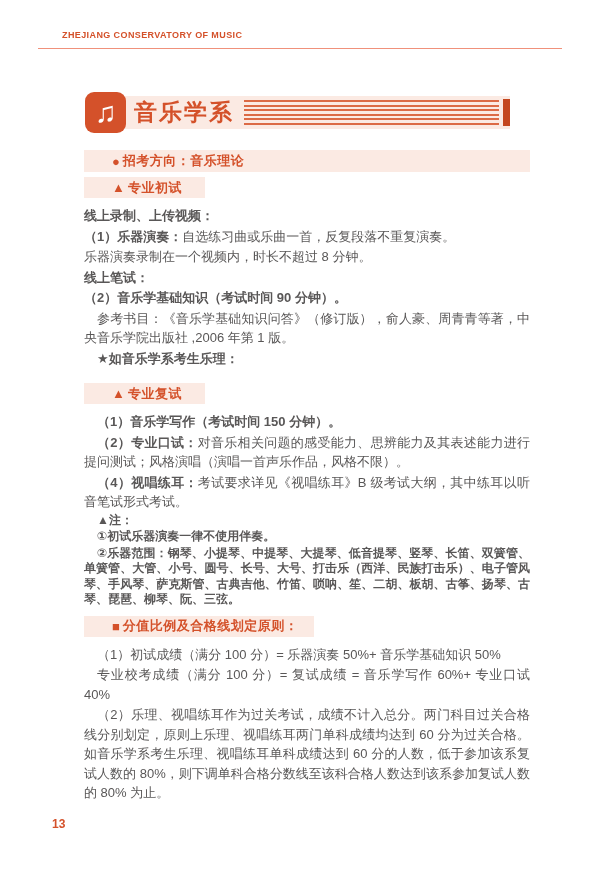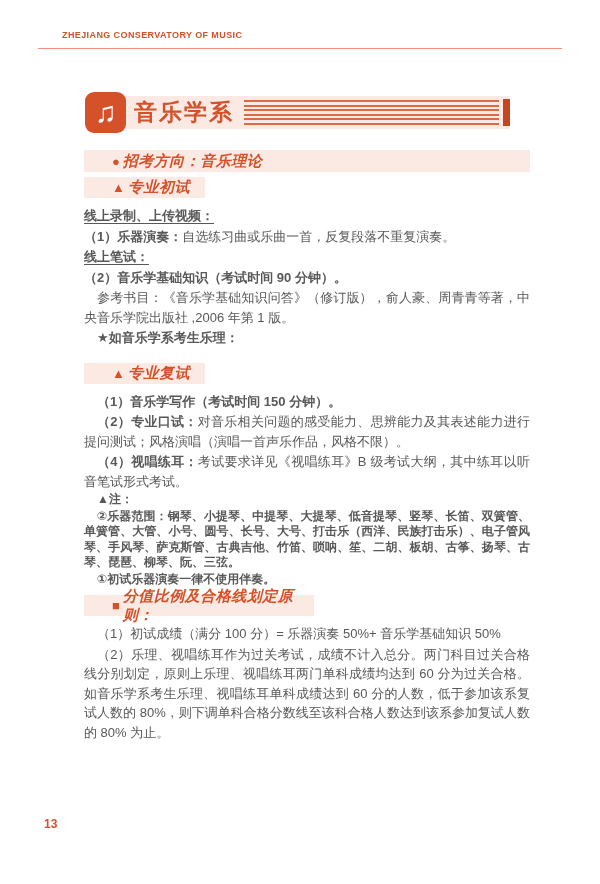--- a/index.html
+++ b/index.html
@@ -53,36 +53,36 @@
   
   .content{
     position:absolute;left:84px;right:70px;top:150px;
     color:var(--body_text);
   }
   .band{
     background:var(--band_bg);color:var(--accent);font-weight:700;
     display:flex;align-items:center;padding-left:28px;
   }
   .band .marker{margin-right:3px;font-size:13px;line-height:1;}
-  .band .label{font-size:15px;letter-spacing:.5px;font-style:italic;}
+  .band .label{font-size:13px;letter-spacing:.5px;}
   .band--wide{height:22px;margin-bottom:5px;}
   .band--small{height:21px;width:121px;margin-bottom:8px;}
   .band--medium{height:21px;width:230px;margin:8px 0 8px;}
   .space-before{margin-top:15px;}
   .para{
     margin:0 0 1px;font-size:13px;line-height:19.5px;
     text-align:justify;
   }
   .para.indent{text-indent:13px;}
   .para.note{font-size:12px;line-height:15.5px;}
   .b{font-weight:700;}
-  .u{text-decoration:underline;text-underline-offset:3px;}
+  .u{text-underline-offset:3px;}
   
   .pagenum{
-    position:absolute;left:44px;top:817px;
+    position:absolute;left:52px;top:817px;
     color:var(--accent);font-size:12px;font-weight:700;
   }
 </style>
 </head>
 <body>
 
 <header class="page-header">
   <div class="brand">ZHEJIANG CONSERVATORY OF MUSIC</div>
 </header>
 
@@ -108,35 +108,37 @@
     <div class="band band--wide">
       <span class="marker">●</span>
       <span class="label">招考方向：音乐理论</span>
     </div>
     <div class="band band--small">
       <span class="marker">▲</span>
       <span class="label">专业初试</span>
     </div>
     <p class="para"><span class="b u">线上录制、上传视频：</span></p>
     <p class="para"><span class="b">（1）乐器演奏：</span><span>自选练习曲或乐曲一首，反复段落不重复演奏。</span></p>
+    <p class="para"><span>乐器演奏录制在一个视频内，时长不超过 8 分钟。</span></p>
     <p class="para"><span class="b u">线上笔试：</span></p>
     <p class="para"><span class="b">（2）音乐学基础知识（考试时间 90 分钟）。</span></p>
     <p class="para indent"><span>参考书目：《音乐学基础知识问答》（修订版），俞人豪、周青青等著，中央音乐学院出版社 ,2006 年第 1 版。</span></p>
     <p class="para indent"><span class="b">★如音乐学系考生乐理：</span></p>
     <div class="band band--small space-before">
       <span class="marker">▲</span>
       <span class="label">专业复试</span>
     </div>
     <p class="para indent"><span class="b">（1）音乐学写作（考试时间 150 分钟）。</span></p>
     <p class="para indent"><span class="b">（2）专业口试：</span><span>对音乐相关问题的感受能力、思辨能力及其表述能力进行提问测试；风格演唱（演唱一首声乐作品，风格不限）。</span></p>
     <p class="para indent"><span class="b">（4）视唱练耳：</span><span>考试要求详见《视唱练耳》B 级考试大纲，其中练耳以听音笔试形式考试。</span></p>
     <p class="para indent note"><span class="b">▲注：</span></p>
+    <p class="para indent note"><span class="b">①初试乐器演奏一律不使用伴奏。</span></p>
     <p class="para indent note"><span class="b">②乐器范围：钢琴、小提琴、中提琴、大提琴、低音提琴、竖琴、长笛、双簧管、单簧管、大管、小号、圆号、长号、大号、打击乐（西洋、民族打击乐）、电子管风琴、手风琴、萨克斯管、古典吉他、竹笛、唢呐、笙、二胡、板胡、古筝、扬琴、古琴、琵琶、柳琴、阮、三弦。</span></p>
-    <p class="para indent note"><span class="b">①初试乐器演奏一律不使用伴奏。</span></p>
     <div class="band band--medium">
       <span class="marker">■</span>
       <span class="label">分值比例及合格线划定原则：</span>
     </div>
     <p class="para indent"><span>（1）初试成绩（满分 100 分）= 乐器演奏 50%+ 音乐学基础知识 50%</span></p>
+    <p class="para indent"><span>专业校考成绩（满分 100 分）= 复试成绩 = 音乐学写作 60%+ 专业口试 40%</span></p>
     <p class="para indent"><span>（2）乐理、视唱练耳作为过关考试，成绩不计入总分。两门科目过关合格线分别划定，原则上乐理、视唱练耳两门单科成绩均达到 60 分为过关合格。如音乐学系考生乐理、视唱练耳单科成绩达到 60 分的人数，低于参加该系复试人数的 80%，则下调单科合格分数线至该科合格人数达到该系参加复试人数的 80% 为止。</span></p>
   </main>
 
 <div class="pagenum">13</div>
 
 </body></html>

